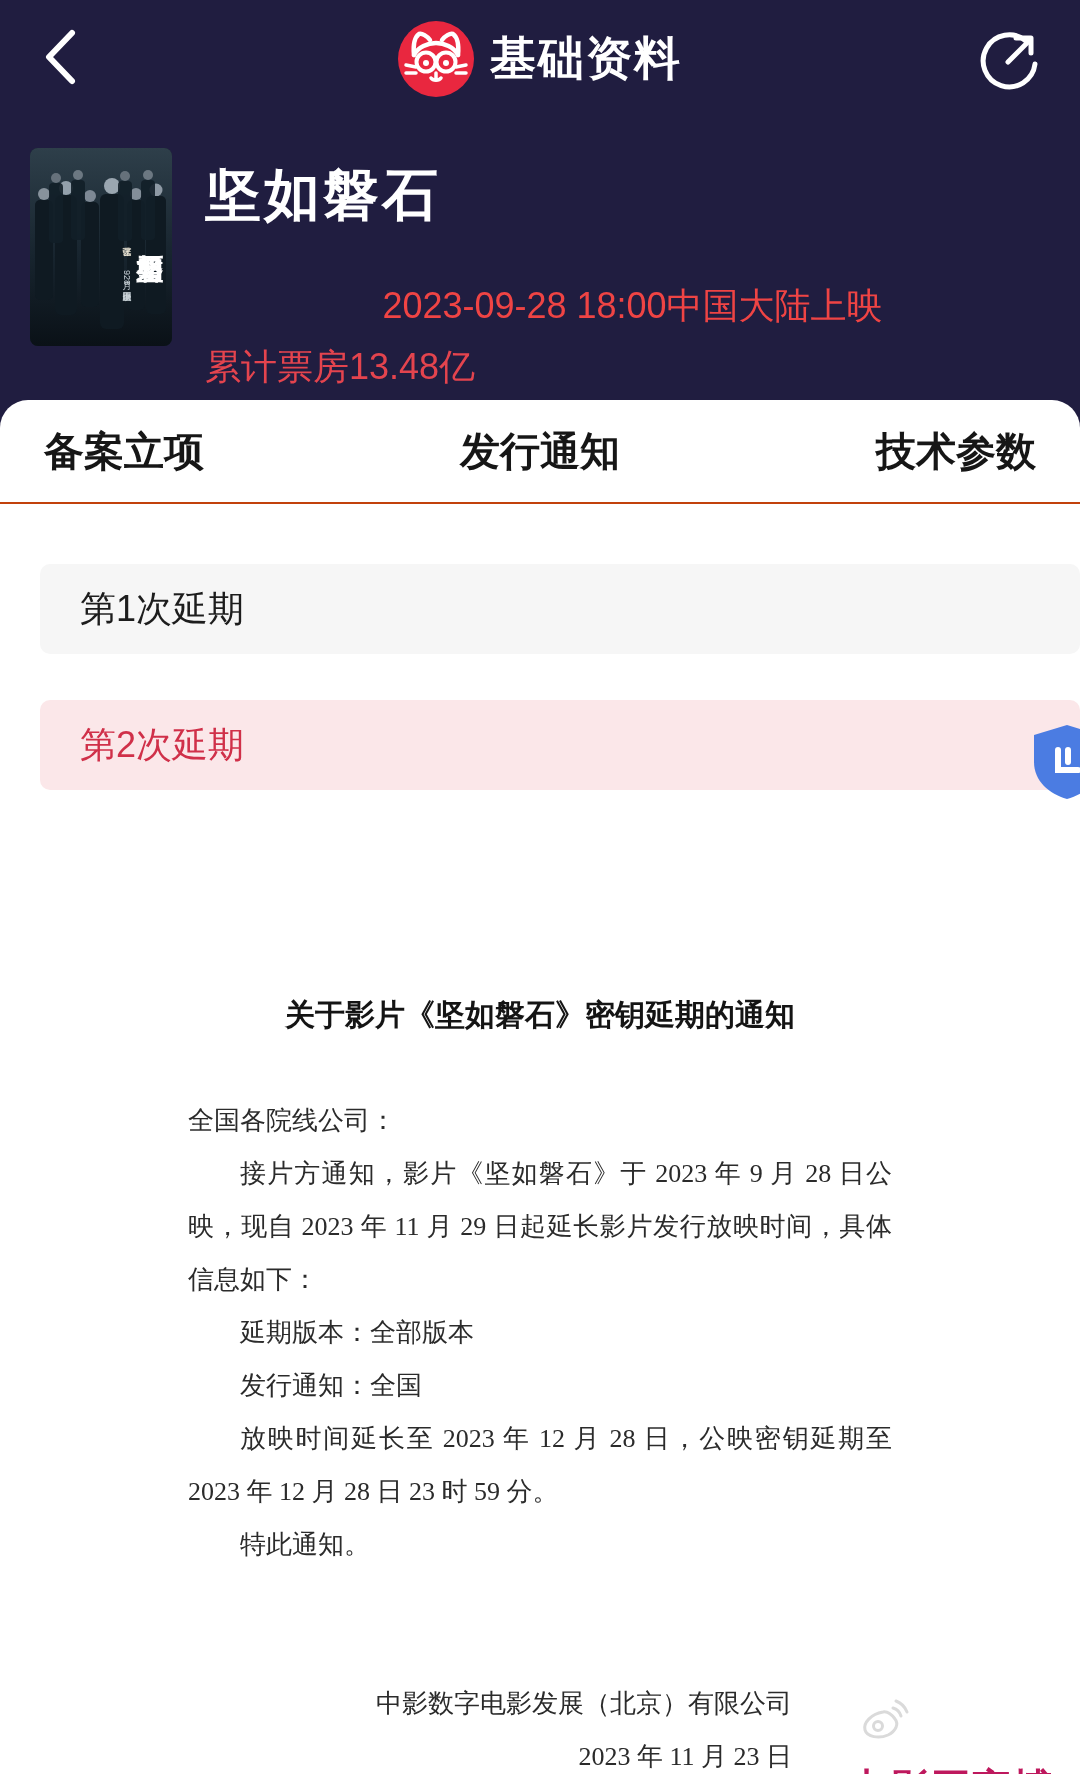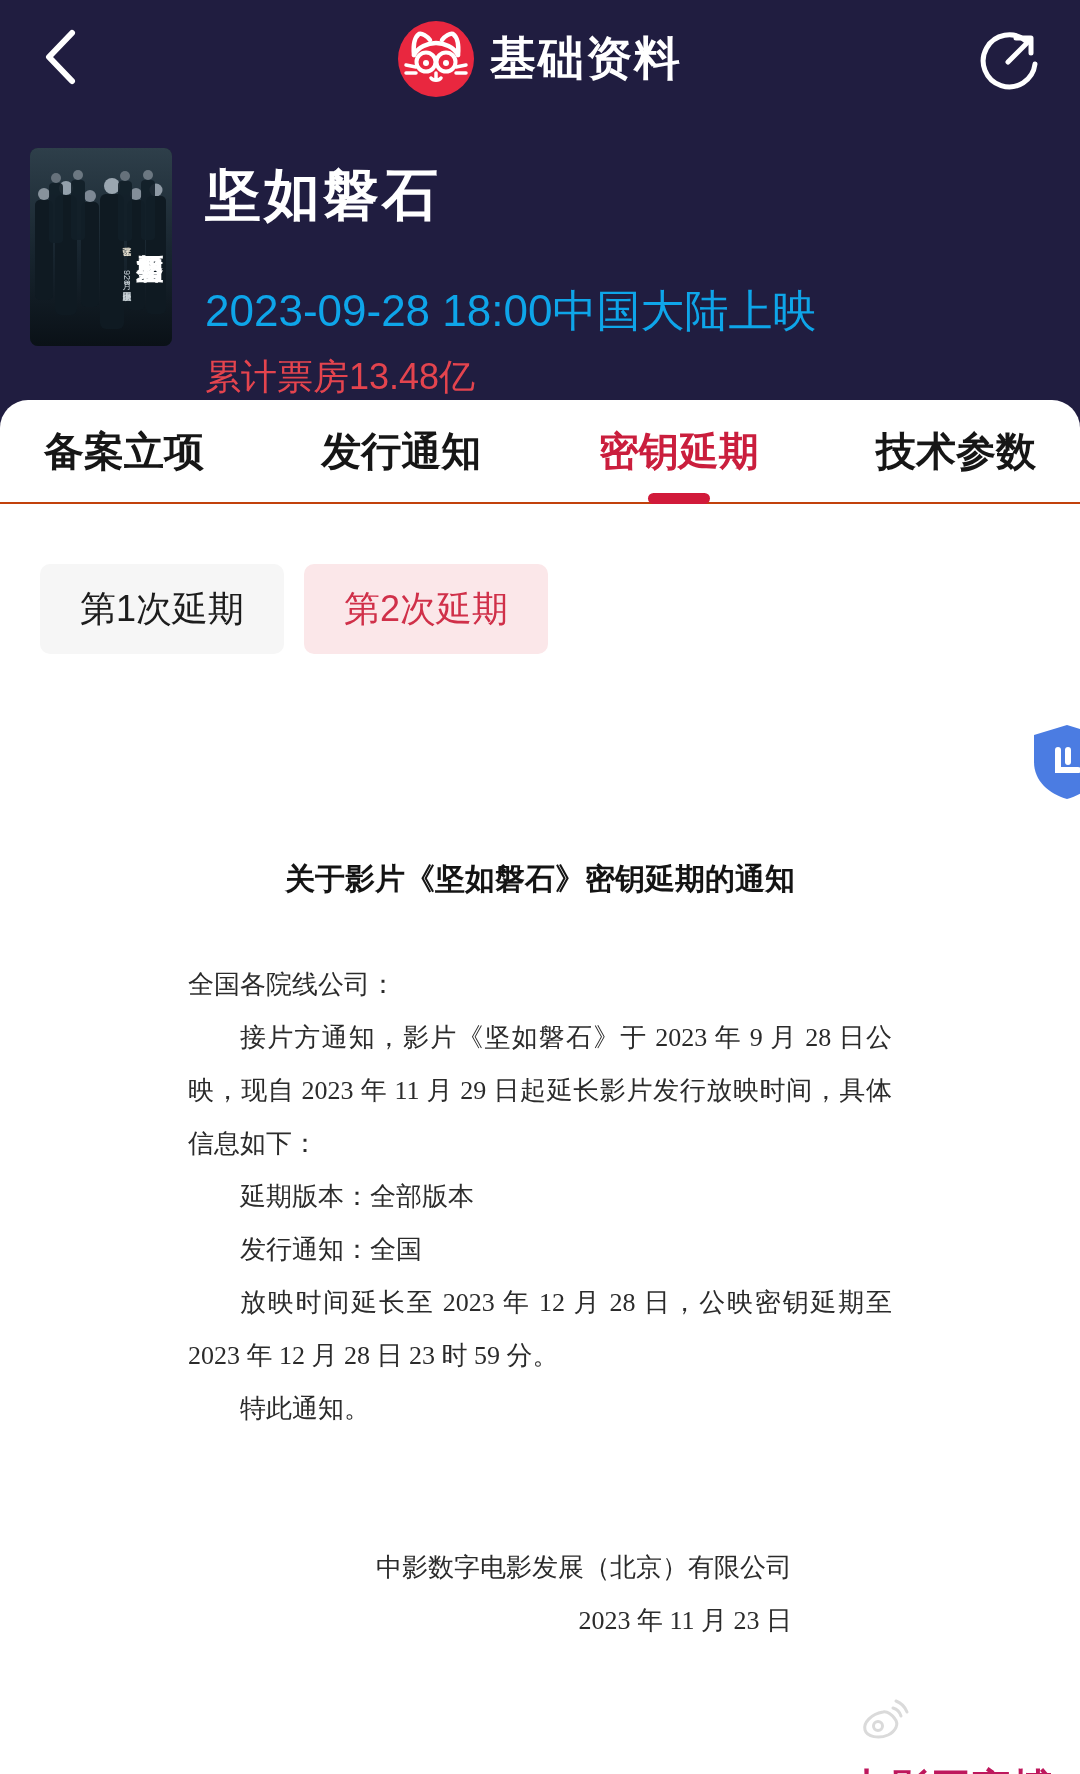--- a/index.html
+++ b/index.html
@@ -15,36 +15,36 @@
   .bar-center { margin:0 auto; display:flex; align-items:center; gap:16px; }
   .logo-wrap { width:76px; height:76px; }
   .bar-title { color:#fff; font-size:46px; font-weight:700; letter-spacing:2px; }
   .share-btn { position:absolute; right:34px; top:24px; width:72px; height:72px; }
 
   .movie { position:absolute; left:0; top:118px; right:0; }
   .poster { position:absolute; left:30px; top:30px; width:142px; height:198px;
             border-radius:8px; overflow:hidden; background:#14202a; }
   .m-info { position:absolute; left:205px; top:40px; right:20px; }
   .m-title { color:#fff; font-size:56px; font-weight:700; letter-spacing:3px; }
-  .m-release { color:#0ea5e9; font-size:44px; margin-top:48px; font-weight:400; }
+  .m-release { color:#ef4444; font-size:36px; margin-top:48px; font-weight:400;text-align:center; }
   .m-boxoffice { color:#e4444e; font-size:36px; margin-top:12px; font-weight:500; }
 
   
   .card { position:relative; background:#fff; border-radius:28px 28px 0 0;
           margin-top:-28px; min-height:1402px; }
 
   .tabs { height:104px; display:flex; align-items:center; justify-content:space-between;
           padding:0 44px; border-bottom:2px solid #c2410c; }
   .tab { position:relative; font-size:40px; font-weight:700; color:#161616;
          height:100%; display:flex; align-items:center; }
   .tab.active { color:#ca1e3d; }
   .tab-underline { position:absolute; left:50%; bottom:-2px; transform:translateX(-50%);
                    width:62px; height:11px; border-radius:6px; background:#d11a3a; }
 
-  .chips { margin:60px 0 0 40px; display:flex; gap:20px; }
+  .chips { margin:60px 0 0 40px; display:flex; gap:46px;flex-direction:column; }
   .chip { font-size:36px; padding:27px 40px; border-radius:10px; line-height:1; }
   .chip.plain { background:#f6f6f6; color:#1d1d1d; }
   .chip.active { background:#fbe7e9; color:#d03049; }
 
   .doc-badge { position:absolute; right:-26px; top:322px; width:78px; height:80px; }
 
   
   .doc { margin:198px 188px 0 188px; width:704px;
          font-family:"Liberation Serif", serif; color:#2b2b2b; font-size:26px;
          line-height:53px; }
@@ -149,24 +149,20 @@
 </div>
 
 <div class="card">
   <div class="tabs">
     <div class="tab">
       <span>备案立项</span>
     </div>
     <div class="tab">
       <span>发行通知</span>
     </div>
-    <div class="tab active">
-      <span>密钥延期</span>
-      <span class="tab-underline"></span>
-    </div>
     <div class="tab">
       <span>技术参数</span>
     </div>
   </div>
 
   <div class="chips">
     <div class="chip plain">第1次延期</div>
     <div class="chip active">第2次延期</div>
   </div>
 

